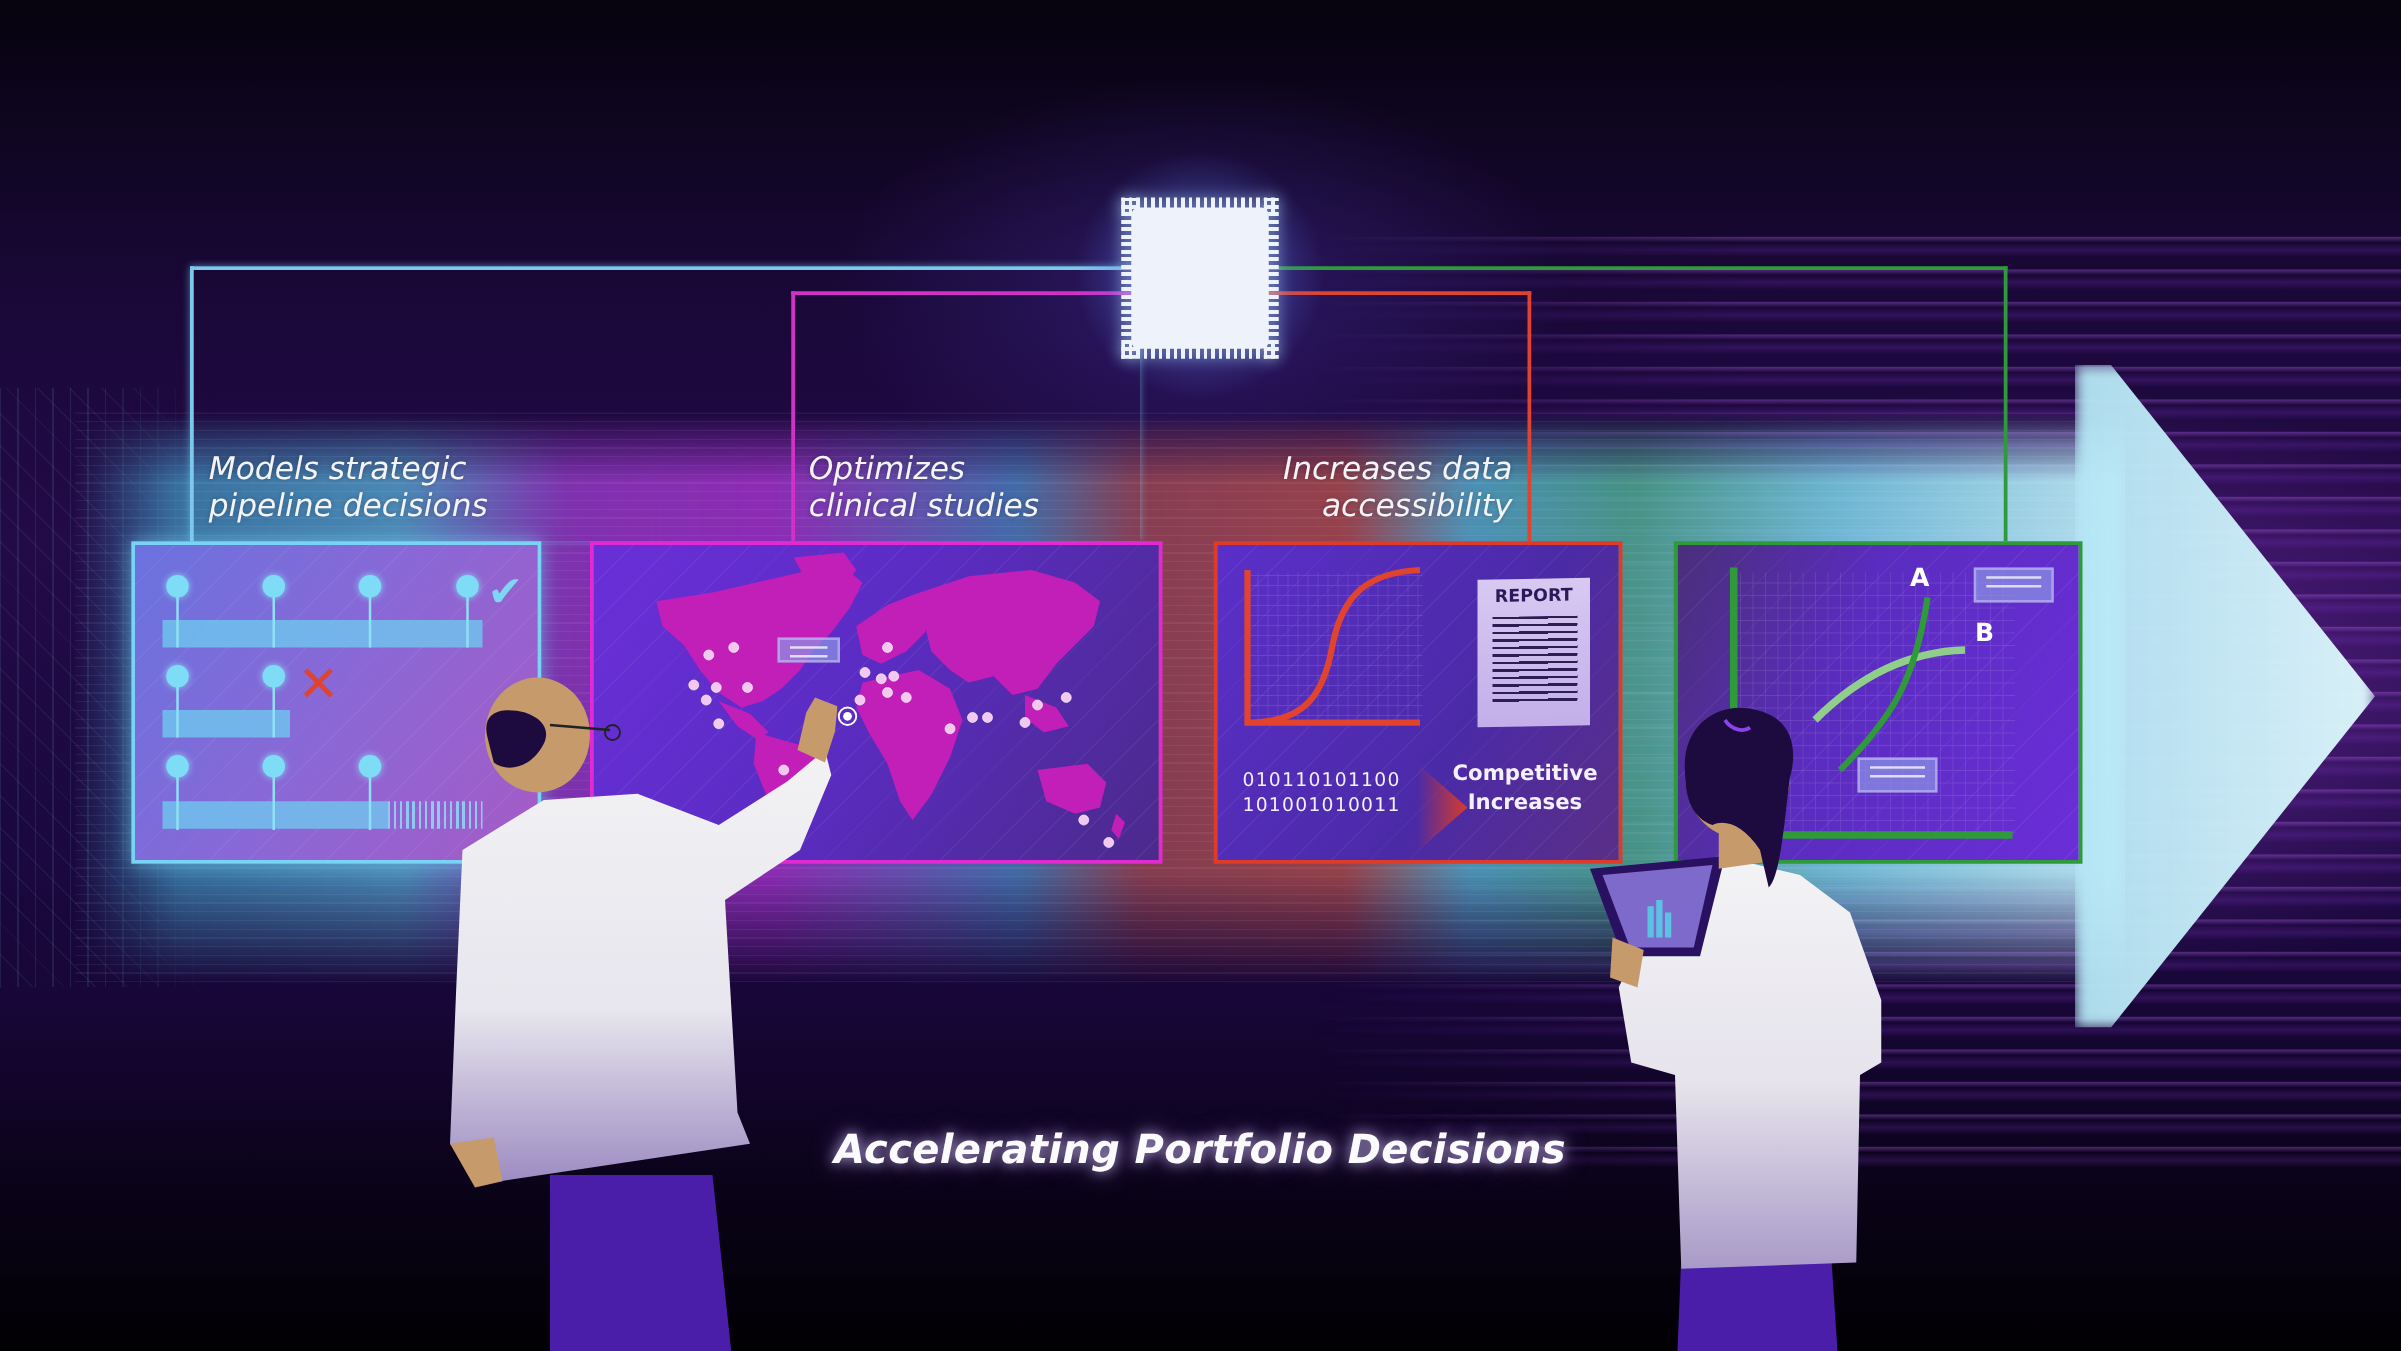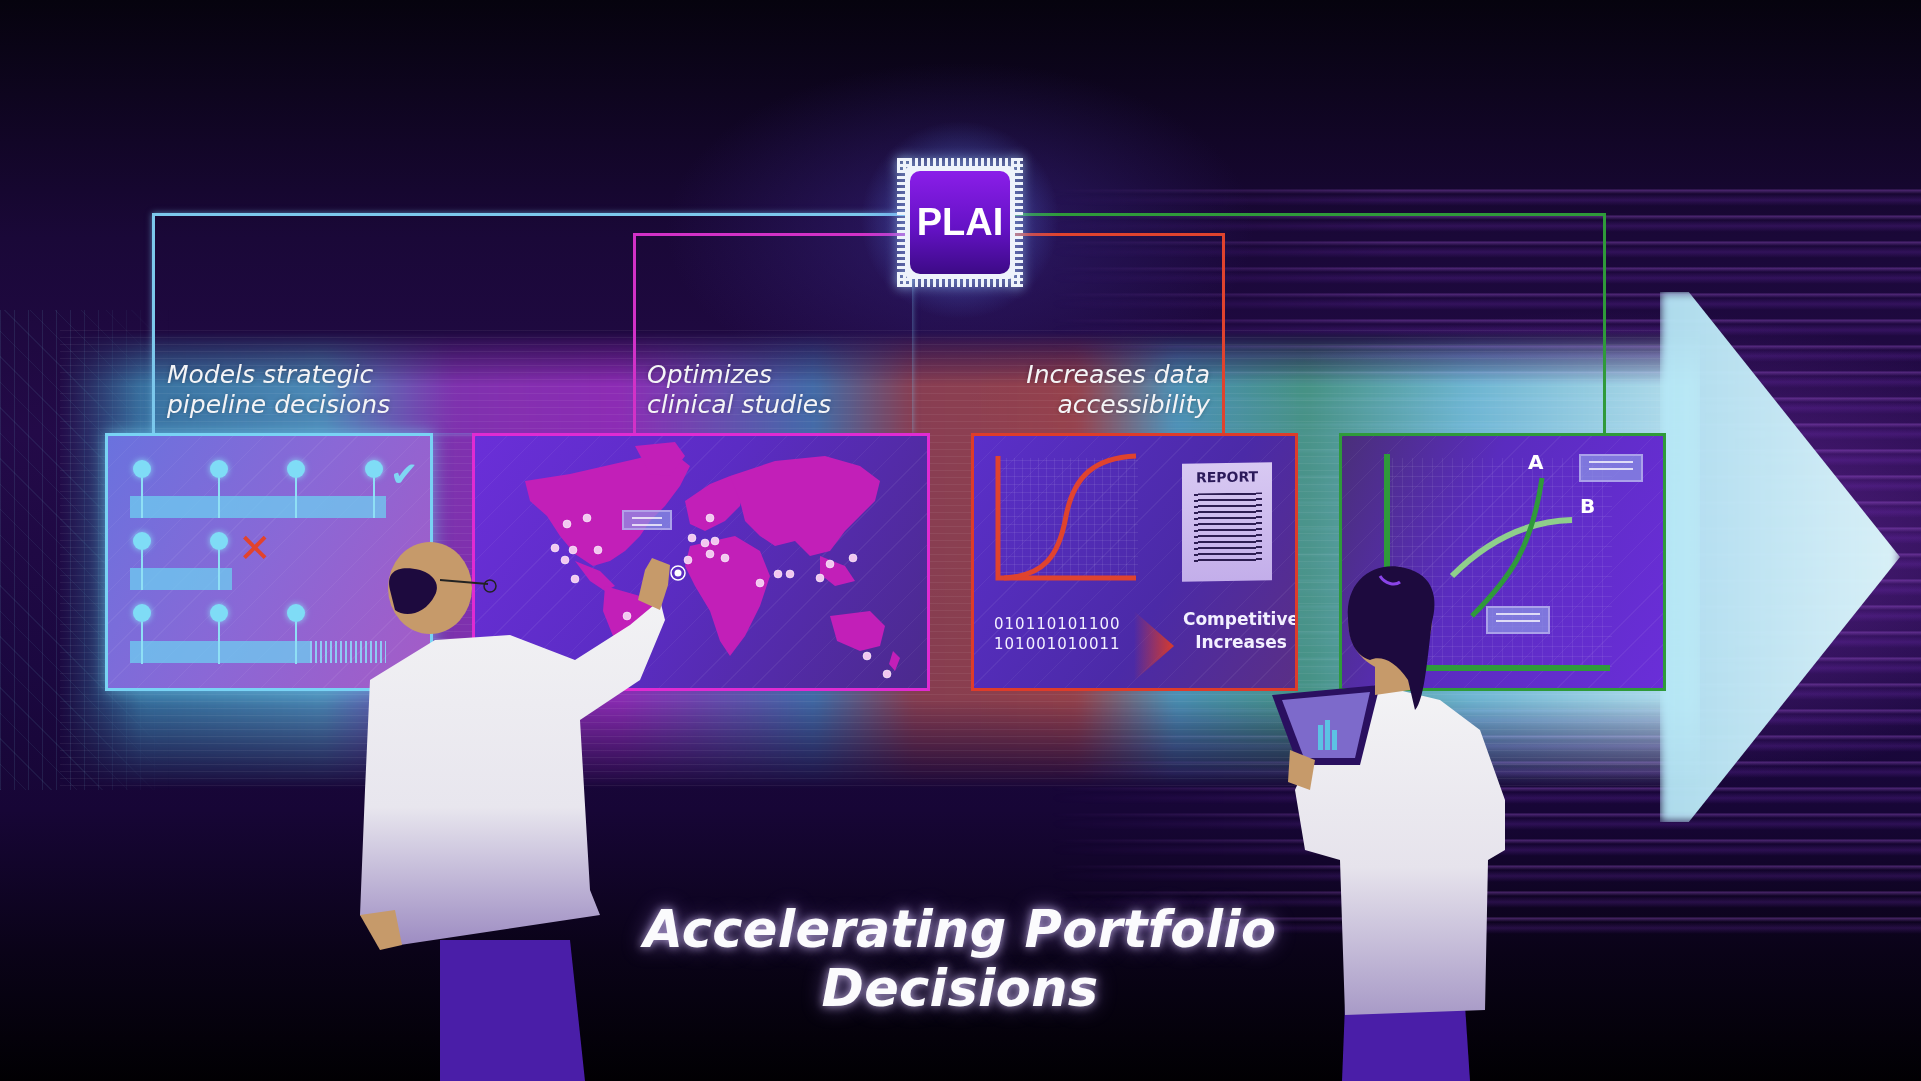--- a/index.html
+++ b/index.html
@@ -129,21 +129,21 @@
 
   
   .ab-label { position: absolute; color: #fff; font-family: "DejaVu Sans", sans-serif; font-weight: 700; font-size: 20px; }
 
   
   .person { position: absolute; }
 
   
   .title { position: absolute; left: 560px; top: 900px; width: 800px; text-align: center;
     color: #fbfbfd; font-family: "DejaVu Sans", sans-serif; font-style: italic; font-weight: 700;
-    font-size: 51px; letter-spacing: 0.3px;
+    font-size: 32px; letter-spacing: 0.3px;
     text-shadow: 0 0 10px rgba(220,200,255,0.75), 0 0 22px rgba(180,150,255,0.45); }
 </style>
 </head>
 <body>
 
 <div class="scene">
   <div class="purple-haze"></div>
   <div class="streaks"></div>
   <div class="circuit-left"></div>
 
@@ -152,21 +152,20 @@
   <div class="arrow-head"></div>
 
   <div class="conn conn-blue"></div>
   <div class="conn conn-mag"></div>
   <div class="conn conn-red"></div>
   <div class="conn conn-green"></div>
 
   <div class="chip-glow"></div>
   <div class="chip-pins"></div>
   <div class="chip-frame"></div>
-  <div class="chip-body">PLAI</div>
 
   <div class="label" style="left:167px; top:360px;">
     <div>Models strategic</div>
     <div>pipeline decisions</div>
   </div>
   <div class="label" style="left:647px; top:360px;">
     <div>Optimizes</div>
     <div>clinical studies</div>
   </div>
   <div class="label right" style="left:990px; top:360px; width:220px;">
@@ -278,21 +277,21 @@
     </svg>
     <div class="report">
       <div class="report-title">REPORT</div>
       <div class="report-lines"></div>
     </div>
     <div class="binary" style="left:20px; top:178px;">
       <div>010110101100</div>
       <div>101001010011</div>
     </div>
     <div class="play-arrow"></div>
-    <div class="comp" style="left:202px; top:172px; width:130px;">
+    <div class="comp" style="left:181px; top:172px; width:130px;">
       <div>Competitive</div>
       <div>Increases</div>
     </div>
   </div>
 
   <div class="panel p4">
     <div class="diag"></div>
     <svg width="321" height="252" style="position:absolute;left:0;top:0;">
       <defs>
         <pattern id="g4" width="10" height="10" patternUnits="userSpaceOnUse">

